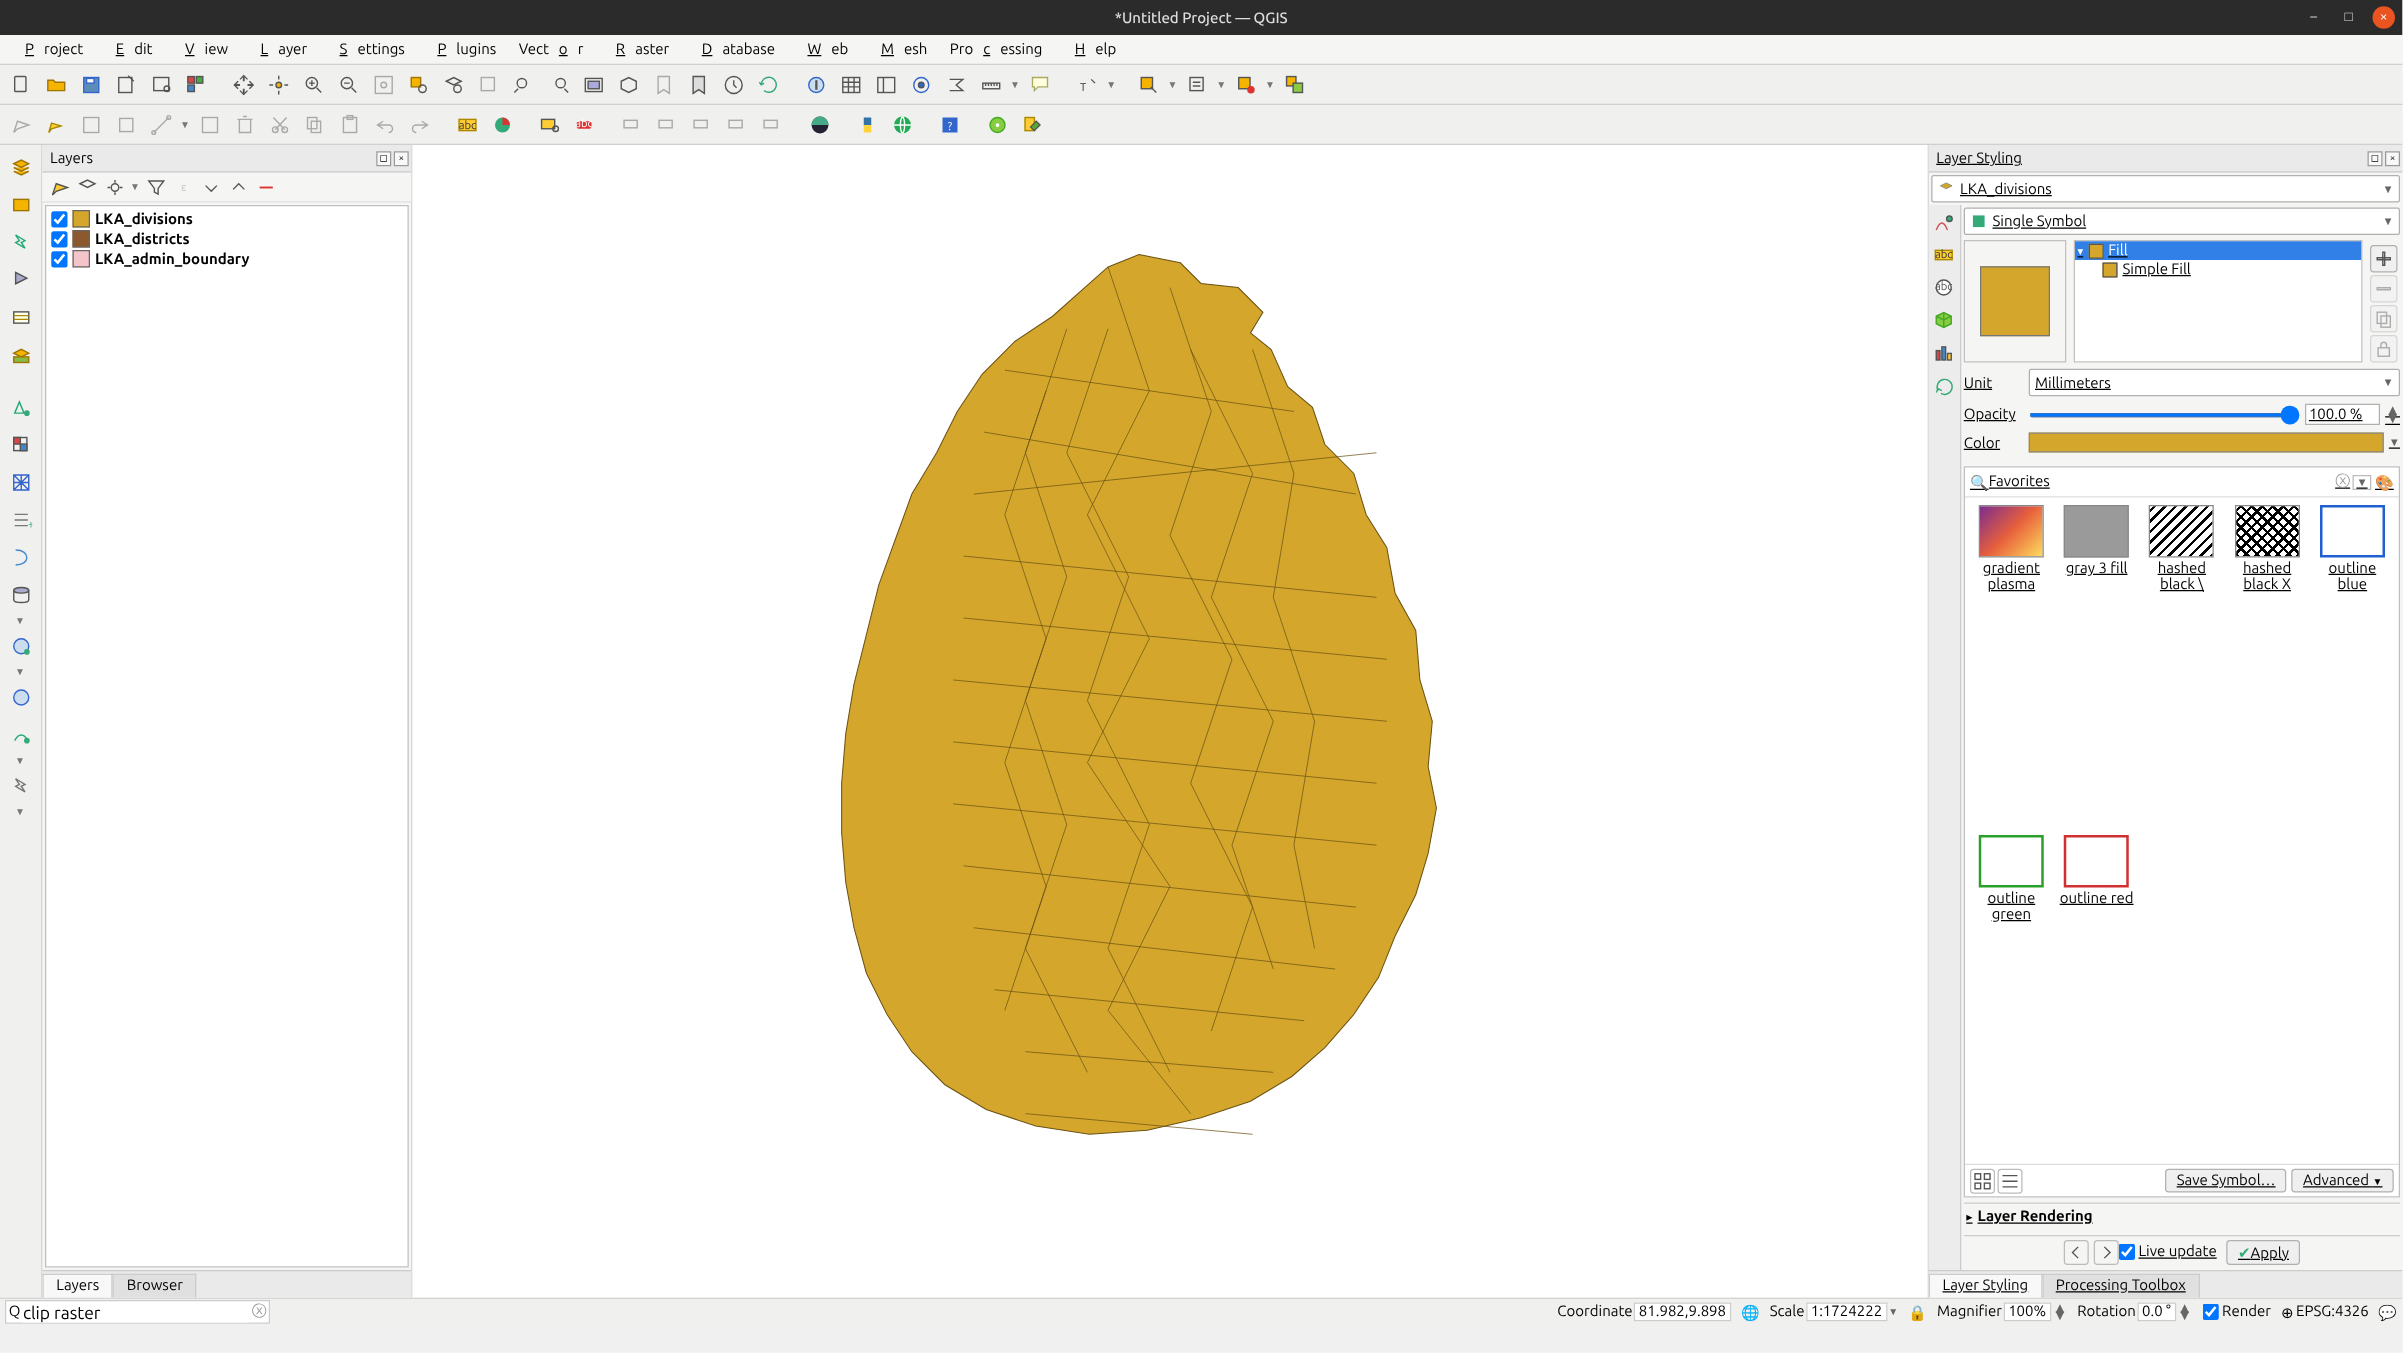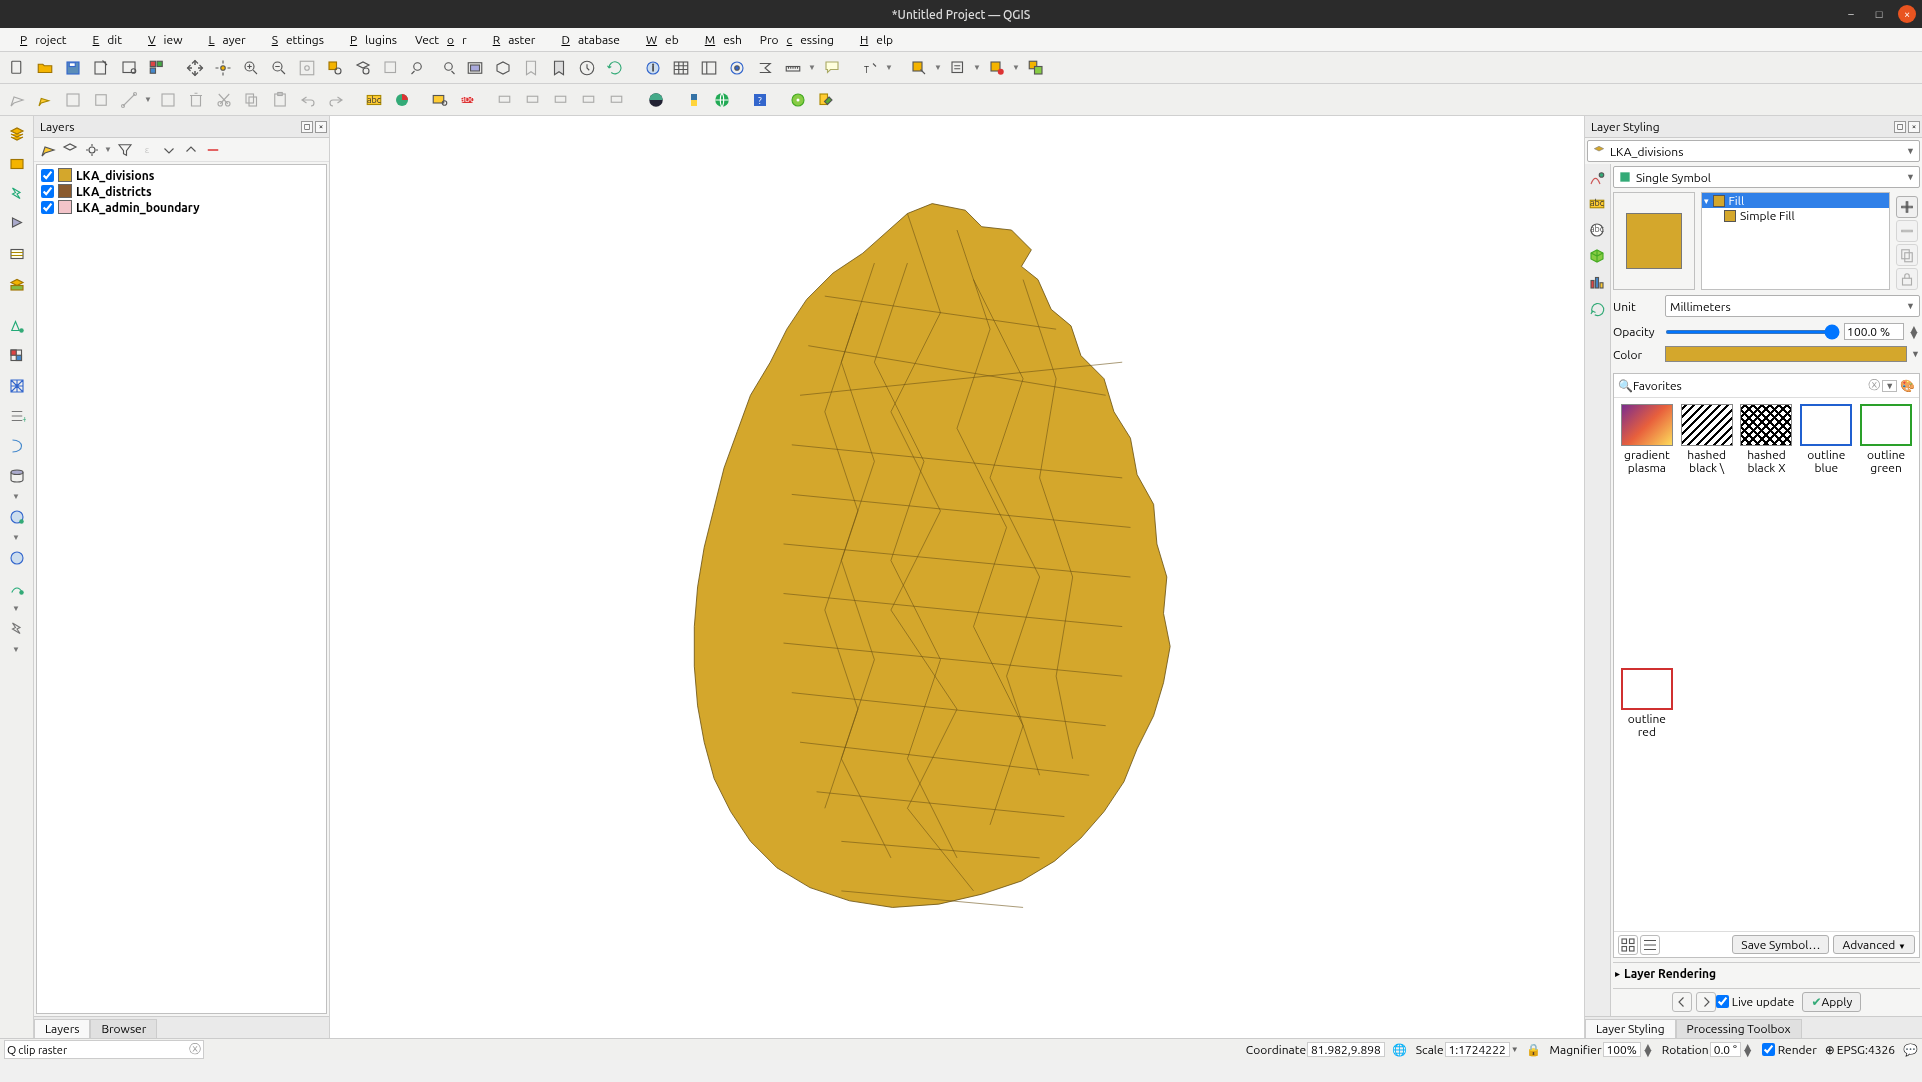--- a/index.html
+++ b/index.html
@@ -33,21 +33,21 @@
 .layers-tree { flex:1; background:#fff; border:1px solid #c0c0c0; margin:2px; padding:2px; overflow:auto;}
 .layer-item { display:flex; align-items:center; gap:4px; padding:1px 2px; }
 .layer-item input[type=checkbox] { width:13px; height:13px;}
 .layer-swatch { width:14px; height:14px; border:1px solid #666;}
 .layer-label { font-weight:bold;}
 .tabs-bottom { height:22px; display:flex; background:#eaeaea; border-top:1px solid #ccc;}
 .tabs-bottom .tab { padding:2px 10px; border:1px solid #ccc; background:#f8f8f8; border-bottom:none; margin-top:2px;}
 .tabs-bottom .tab.inactive { background:#e0e0e0;}
 .map-canvas { flex:1; background:#fff; position:relative; display:flex; align-items:center; justify-content:center;}
 .map-canvas svg { width:680px; height:760px;}
-.right-panel { width: 338px; background:#f5f5f4; border-left:1px solid #d0d0d0; display:flex; flex-direction:column;}
+.right-panel { width: 380px; background:#f5f5f4; border-left:1px solid #d0d0d0; display:flex; flex-direction:column;text-decoration:underline;}
 .styling-body { flex:1; display:flex; }
 .styling-left-tabs { width:26px; background:#ececec; border-right:1px solid #ccc; display:flex; flex-direction:column; gap:2px; padding-top:2px;}
 .styling-left-tabs .tool-btn { width:24px; height:24px;}
 .styling-main { flex:1; display:flex; flex-direction:column; padding:2px; gap:4px;}
 .combo { height:22px; border:1px solid #b0b0b0; background:#fff; border-radius:2px; display:flex; align-items:center; padding:0 4px; position:relative;}
 .combo .caret { position:absolute; right:4px; font-size:9px; color:#666;}
 .symbol-tree-row { display:flex; gap:6px;}
 .symbol-preview { width:56px; height:56px; background:#d4a72c; border:1px solid #777; margin:6px;}
 .symbol-tree { flex:1; border:1px solid #c0c0c0; background:#fff; min-height:90px;}
 .tree-node { display:flex; align-items:center; gap:4px; padding:1px 2px;}
@@ -69,21 +69,21 @@
 .fav-item { display:flex; flex-direction:column; align-items:center; gap:2px; font-size:11px; text-align:center;}
 .fav-thumb { width:52px; height:42px; border:1px solid #888;}
 .fav-actions { height:26px; display:flex; align-items:center; justify-content:space-between; padding:0 4px; border-top:1px solid #ddd;}
 .btn { border:1px solid #b0b0b0; background:#efefef; padding:2px 8px; border-radius:3px;}
 .render-header { padding:4px 2px; border-top:1px solid #ccc; display:flex; align-items:center; gap:4px;}
 .render-header b { font-weight:bold;}
 .styling-bottom { height:26px; border-top:1px solid #ccc; display:flex; align-items:center; justify-content:center; padding:0 4px;}
 .styling-bottom .left-icons { display:flex; gap:4px;}
 .statusbar { height:22px; background:#f0f0ee; border-top:1px solid #ccc; display:flex; align-items:center; padding:0 4px; gap:8px; font-size:11px;}
 .statusbar .search { flex:0 0 200px; display:flex; align-items:center; gap:2px; border:1px solid #ccc; background:#fff; padding:0 2px;}
-.statusbar .search input { flex:1; border:none; outline:none; font-size:11px;}
+.statusbar .search input { flex:1; border:none; outline:none; font-size:14px;}
 .statusbar .field { display:flex; align-items:center; gap:1px;}
 .statusbar .field .val { border:1px solid #ccc; background:#fff; padding:0 3px;}
 .statusbar .spacer { flex:1;}
 .spin-arrows{display:flex;flex-direction:column;font-size:6px;line-height:6px;color:#666;}
 </style>
 </head>
 <body>
 
 <div class="titlebar">
   <span class="title">*Untitled Project — QGIS</span>
@@ -808,20 +808,24 @@
             <span>🔍</span>
             <input type="text" value="Favorites" style="">
             <span style="color:#999">ⓧ</span>
             <span style="font-size:9px;color:#666;border:1px solid #bbb;padding:0 2px;margin-left:2px">▼</span>
             <span style="margin-left:3px">🎨</span>
           </div>
           <div class="fav-grid">
             <div class="fav-item">
                 <div class="fav-thumb" style="background:linear-gradient(135deg,#7b2d8e,#e8603c,#fddc5c)"></div>
                 <span>gradient plasma</span>
+              </div>
+            <div class="fav-item">
+                <div class="fav-thumb" style="background:#9a9a9a"></div>
+                <span>gray 3 fill</span>
               </div>
             <div class="fav-item">
                 <div class="fav-thumb" style="background:repeating-linear-gradient(-45deg,#000 0 2px,#fff 2px 6px)"></div>
                 <span>hashed black \</span>
               </div>
             <div class="fav-item">
                 <div class="fav-thumb" style="background:repeating-linear-gradient(45deg,#000 0 2px,transparent 2px 6px),repeating-linear-gradient(-45deg,#000 0 2px,#fff 2px 6px)"></div>
                 <span>hashed black X</span>
               </div>
             <div class="fav-item">

